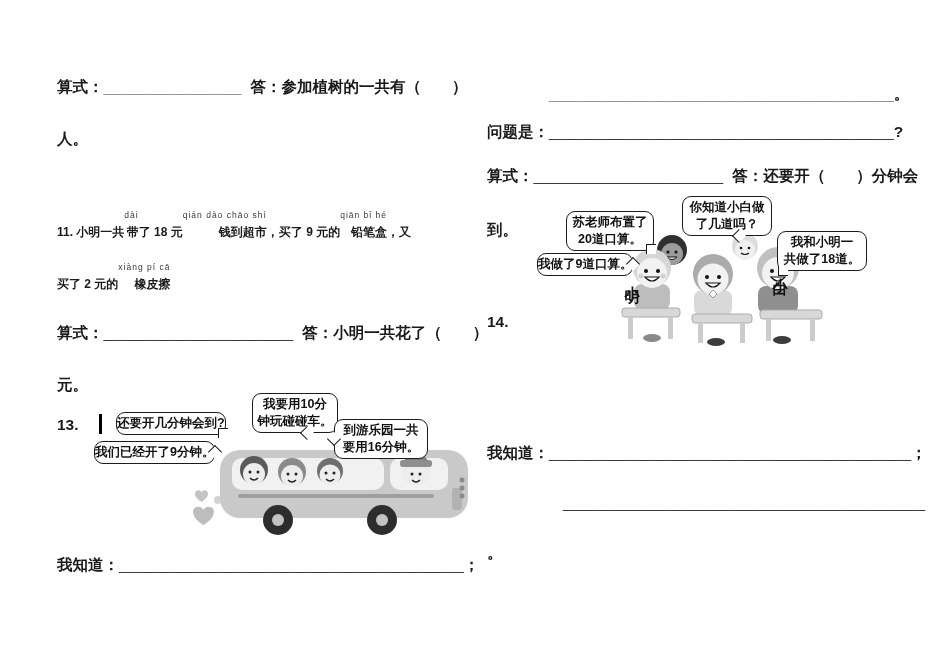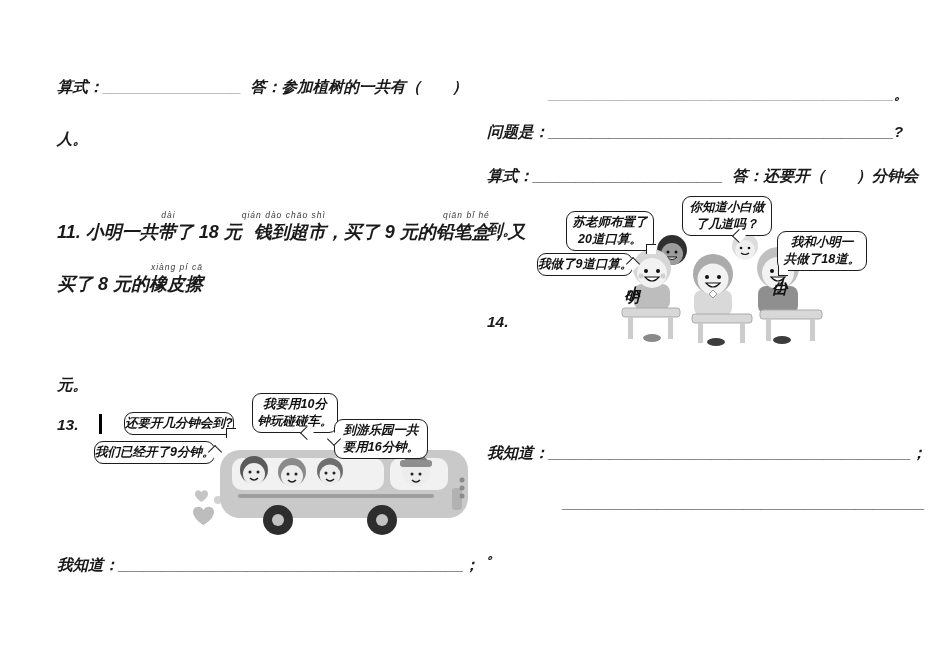--- a/index.html
+++ b/index.html
@@ -1,29 +1,29 @@
 <!DOCTYPE html>
 <html><head>
 <meta charset="utf-8">
 <style>
   html,body{margin:0;padding:0;background:#ffffff;}
   .page{
     position:relative;width:950px;height:672px;background:#ffffff;overflow:hidden;
     font-family:"Liberation Sans","DejaVu Sans",sans-serif;
-    color:#1a1a1a;font-size:15.5px;font-weight:600;font-style:italic;
+    color:#1a1a1a;font-size:15.5px;font-weight:600;
   }
   .line{position:absolute;white-space:nowrap;}
   .blank{letter-spacing:0;font-weight:400;color:#2e2e2e;}
   .blank.gray{color:#8f8f8f;}
   .ans{margin-left:9px;}
   
   .ruby-line{position:absolute;white-space:nowrap;}
   .seg{display:inline-block;text-align:right;vertical-align:bottom;}
   .pin{display:block;height:13px;line-height:12px;font-size:8.5px;font-weight:400;color:#3a3a3a;letter-spacing:1px;}
-  .bse{display:block;font-size:18px;line-height:21px;}
+  .bse{display:block;font-size:12px;line-height:21px;}
   
   .caret{position:absolute;width:3px;height:20px;background:#000;}
   
   .bubble{
     position:absolute;background:#fff;border:1.5px solid #1c1c1c;border-radius:9px;
     padding:2px 0;font-size:12.5px;font-weight:700;line-height:1.35;color:#111;
     white-space:pre-line;z-index:3;
   }
   .bubble.center{text-align:center;}
   .bubble::after{
@@ -49,29 +49,32 @@
   <div class="line" style="left:57px;top:77px">
     <span>算式：</span><span class="blank gray">________________</span><span class="ans">答：参加植树的一共有（　　）</span>
   </div>
   <div class="line" style="left:57px;top:129px">人。</div>
 
   <div class="ruby-line" style="left:57px;top:209px">
     <span class="seg"><span class="pin"></span><span class="bse">11. 小明一共</span></span><span class="seg"><span class="pin">dài</span><span class="bse">带</span></span><span class="seg"><span class="pin"></span><span class="bse">了 18 元</span></span><span class="seg"><span class="pin">qián dào chāo shì</span><span class="bse">钱到超市</span></span><span class="seg"><span class="pin"></span><span class="bse">，买了 9 元的</span></span><span class="seg"><span class="pin">qiān bǐ hé</span><span class="bse">铅笔盒</span></span><span class="seg"><span class="pin"></span><span class="bse">，又</span></span>
   </div>
 
   <div class="ruby-line" style="left:57px;top:261px">
-    <span class="seg"><span class="pin"></span><span class="bse">买了 8 元的</span></span><span class="seg"><span class="pin">xiàng pí cā</span><span class="bse">橡皮擦</span></span><span class="seg"><span class="pin"></span></span>
-  </div>
-
+    <span class="seg"><span class="pin"></span><span class="bse">买了 2 元的</span></span><span class="seg"><span class="pin">xiàng pí cā</span><span class="bse">橡皮擦</span></span><span class="seg"><span class="pin"></span></span>
+  </div>
+
+  <div class="line" style="left:57px;top:323px">
+    <span>算式：</span><span class="blank">______________________</span><span class="ans">答：小明一共花了（　　）</span>
+  </div>
   <div class="line" style="left:57px;top:375px">元。</div>
 
   <div class="line" style="left:57px;top:416px">13.</div>
   <div class="caret" style="left:99px;top:414px"></div>
 
-  <div class="bubble t-br" style="left:124px;top:412px">还要开几分钟会到?</div>
+  <div class="bubble t-br" style="left:116px;top:412px">还要开几分钟会到?</div>
   <div class="bubble t-r" style="left:94px;top:441px">我们已经开了9分钟。</div>
   <div class="bubble center t-b" style="left:252px;top:393px;width:84px">我要用10分
 钟玩碰碰车。</div>
   <div class="bubble center t-l" style="left:334px;top:419px;width:92px">到游乐园一共
 要用16分钟。</div>
 
   <svg class="illus" style="left:186px;top:436px" width="290" height="102" viewBox="0 0 290 102">
     <g>
       <path d="M22 58 C22 54 17 53 15.5 56.5 C14 53 9 54 9 58 C9 62 15.5 66 15.5 66 C15.5 66 22 62 22 58" fill="#c4c4c4"></path>
       <path d="M28 76 C28 70 20 69 17.5 74 C15 69 7 70 7 76 C7 83 17.5 89 17.5 89 C17.5 89 28 83 28 76" fill="#bdbdbd"></path>

